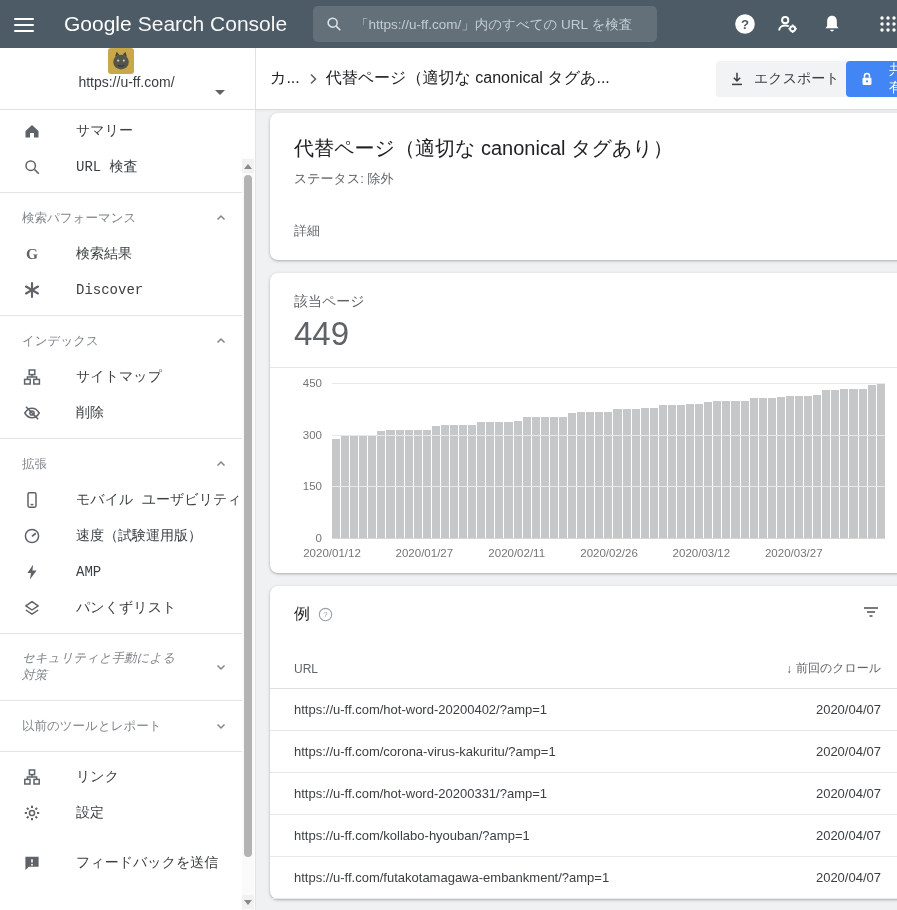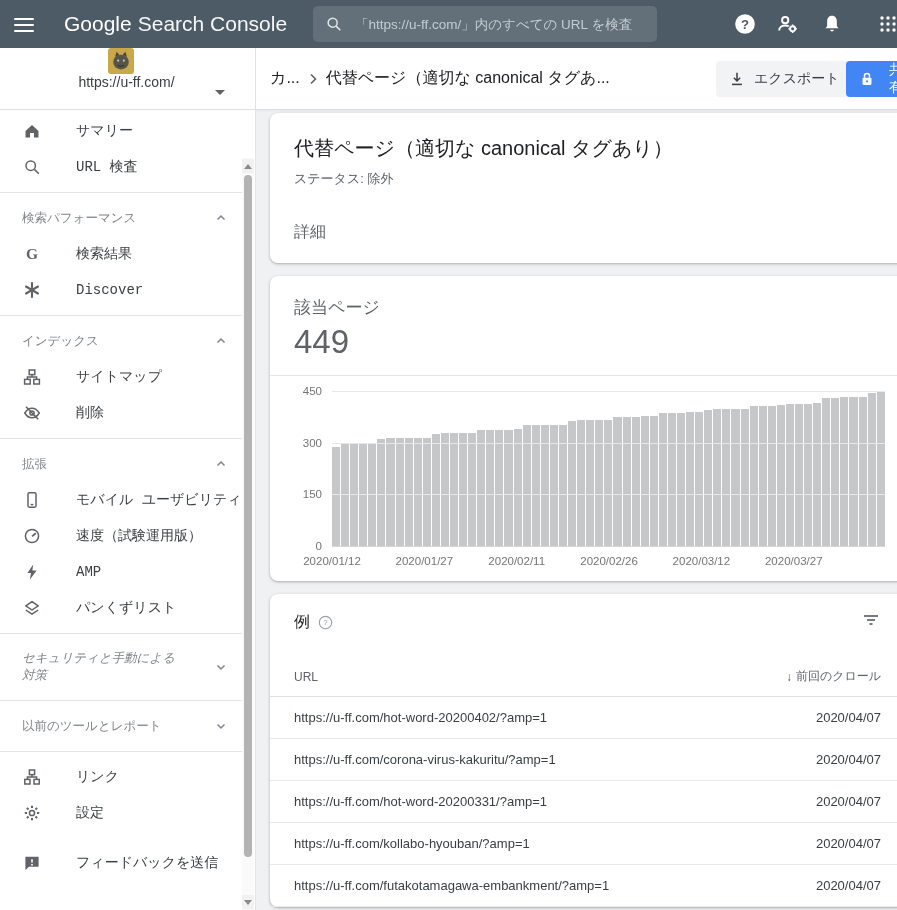--- a/index.html
+++ b/index.html
@@ -73,25 +73,25 @@
              display:flex;align-items:center;gap:8px;background:#4285f4;border:none;
              border-radius:4px;font-size:14px;color:#fff;font-family:inherit;cursor:pointer;}
   .scrollarea{padding:3px 0 0 14px;}
   .card{width:635px;background:#fff;border-radius:8px;margin-bottom:13px;
         box-shadow:0 1px 2px rgba(60,64,67,.25),0 1px 3px 1px rgba(60,64,67,.1);}
 
   
   .card-status{padding:22px 24px 20px;}
   .status-title{font-size:20px;font-weight:400;color:#202124;}
   .status-sub{margin-top:8px;font-size:13px;color:#5f6368;}
-  .status-details{margin-top:34px;font-size:16px;color:#5f6368;cursor:pointer;}
+  .status-details{margin-top:34px;font-size:13px;color:#5f6368;cursor:pointer;}
 
   
   .chart-head{padding:20px 24px 14px;border-bottom:1px solid #e6e6e6;}
-  .metric-label{font-size:17px;color:#5f6368;}
+  .metric-label{font-size:14px;color:#5f6368;}
   .metric-value{font-size:33px;color:#5f6368;margin-top:4px;font-weight:400;}
   .chart-wrap{padding:16px 20px 8px 0;}
   .plot{position:relative;height:155px;margin-left:62px;}
   .gridline{position:absolute;left:0;right:0;height:1px;background:#e8e8e8;}
   .gridline.base{background:#d6d6d6;}
   .ylab{position:absolute;right:calc(100% + 10px);transform:translateY(-50%);
         font-size:11.5px;color:#757575;white-space:nowrap;}
   .bars{position:absolute;left:0;right:0;top:0;bottom:0;display:flex;align-items:flex-end;gap:1px;}
   .bar{flex:1;background:#c5c7c9;}
   .xlabels{position:relative;height:26px;margin-left:62px;}

